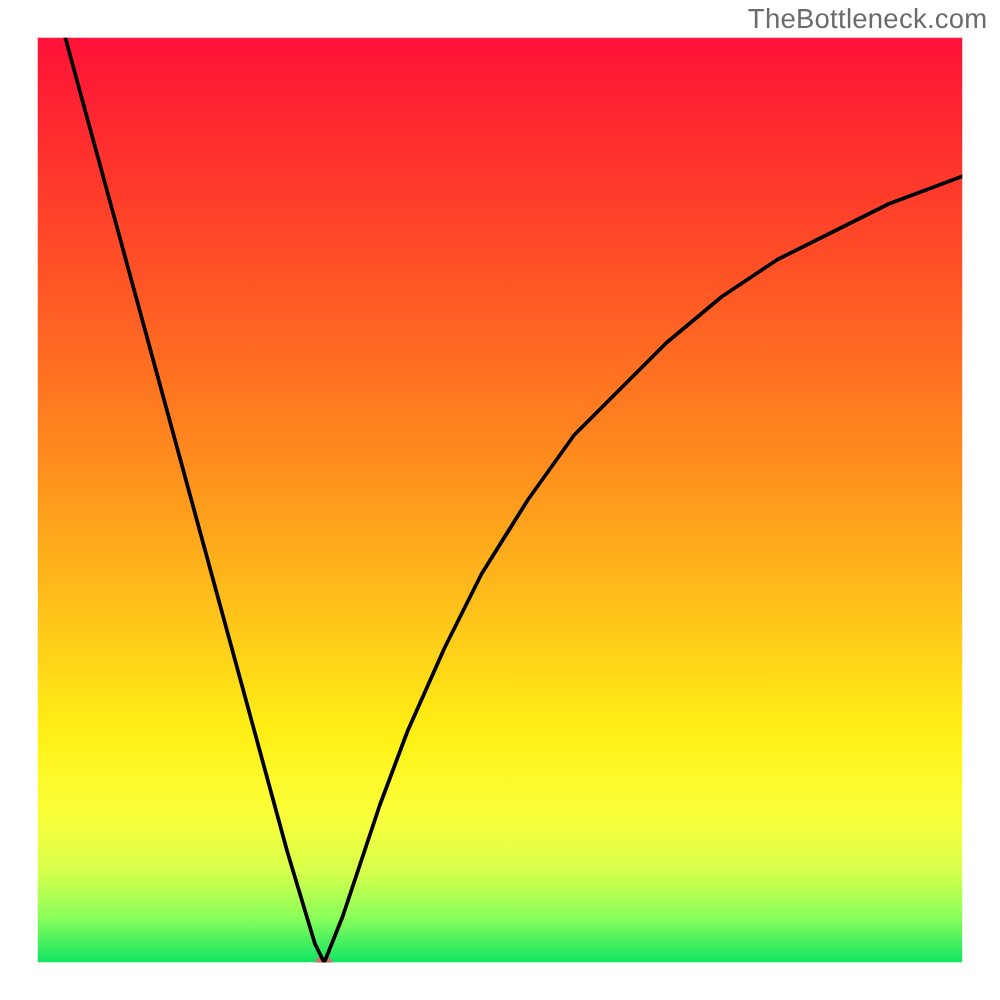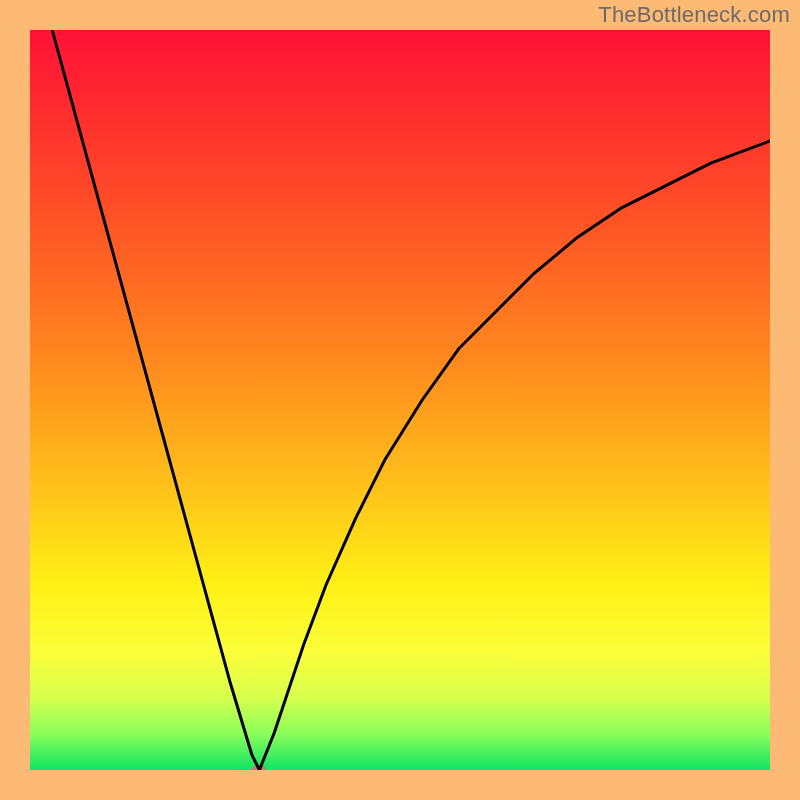--- a/index.html
+++ b/index.html
@@ -8,21 +8,21 @@
     width: 800px;
     height: 800px;
     background: #000;
     font-family: Arial, Helvetica, sans-serif;
     overflow: hidden;
   }
   .frame {
     position: relative;
     width: 800px;
     height: 800px;
-    background: #fdba74;
+    background: #ffffff;
   }
   .watermark {
     position: absolute;
     top: 2px;
     right: 10px;
     color: #6b6b6b;
     font-size: 22px;
     font-weight: 500;
     letter-spacing: 0.2px;
     z-index: 20;

